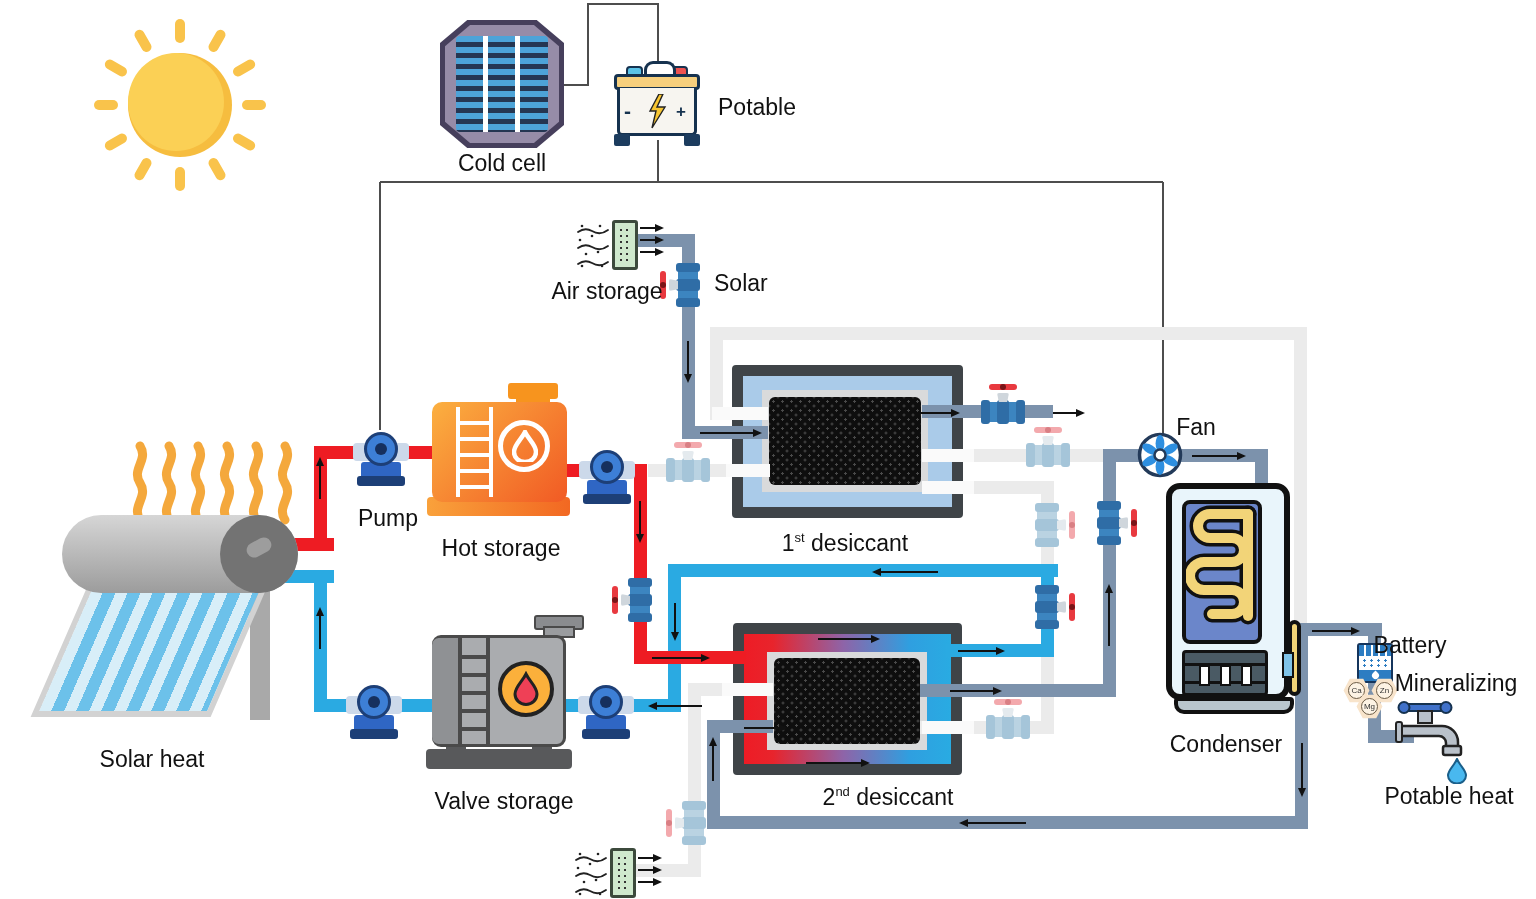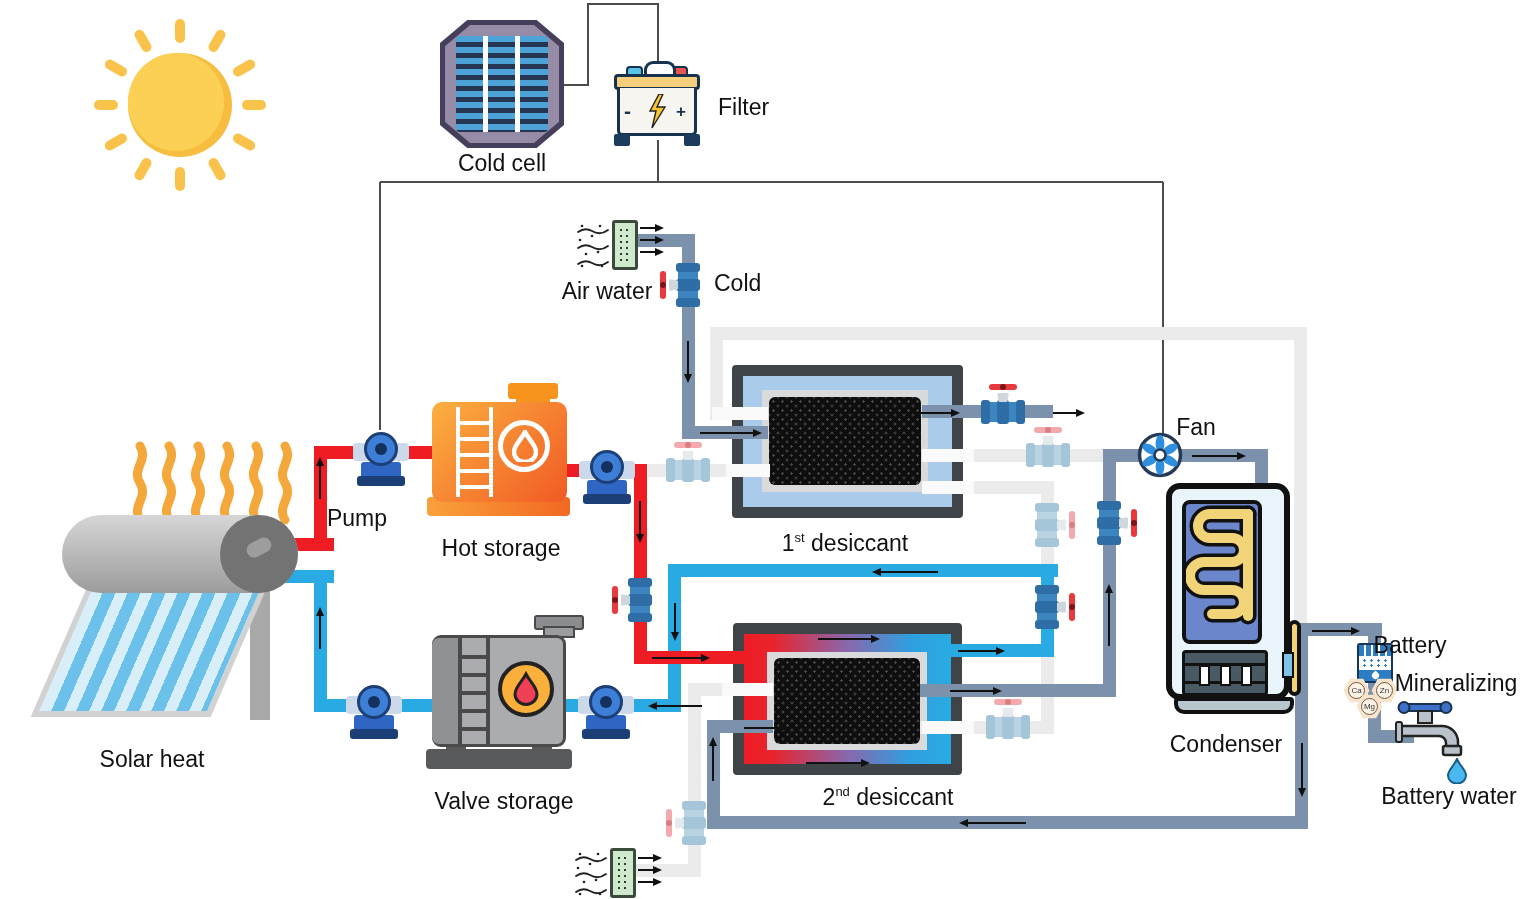--- a/index.html
+++ b/index.html
@@ -470,28 +470,28 @@
   <div class="ar" style="left:818px;top:638px;width:60px"></div>
   <div class="ar" style="left:806px;top:762px;width:62px"></div>
   <div class="ar" style="left:640px;top:227px;width:22px"></div>
   <div class="ar" style="left:640px;top:239px;width:22px"></div>
   <div class="ar" style="left:640px;top:251px;width:22px"></div>
   <div class="ar" style="left:638px;top:857px;width:22px"></div>
   <div class="ar" style="left:638px;top:869px;width:22px"></div>
   <div class="ar" style="left:638px;top:881px;width:22px"></div>
 
   <div class="lbl" style="left:502px;top:150px">Cold cell</div>
-  <div class="lbl la" style="left:718px;top:94px">Filter</div>
-  <div class="lbl" style="left:607px;top:278px">Air water</div>
-  <div class="lbl la" style="left:714px;top:270px">Cold</div>
-  <div class="lbl" style="left:357px;top:505px">Pump</div>
+  <div class="lbl la" style="left:718px;top:94px">Potable</div>
+  <div class="lbl" style="left:607px;top:278px">Air storage</div>
+  <div class="lbl la" style="left:714px;top:270px">Solar</div>
+  <div class="lbl" style="left:388px;top:505px">Pump</div>
   <div class="lbl" style="left:501px;top:535px">Hot storage</div>
   <div class="lbl" style="left:504px;top:788px">Valve storage</div>
   <div class="lbl" style="left:152px;top:746px">Solar heat</div>
   <div class="lbl" style="left:845px;top:530px"><span>1</span><sup>st</sup><span> desiccant</span></div>
   <div class="lbl" style="left:888px;top:784px"><span>2</span><sup>nd</sup><span> desiccant</span></div>
   <div class="lbl" style="left:1196px;top:414px">Fan</div>
   <div class="lbl" style="left:1226px;top:731px">Condenser</div>
   <div class="lbl" style="left:1410px;top:632px">Battery</div>
   <div class="lbl" style="left:1456px;top:670px">Mineralizing</div>
-  <div class="lbl" style="left:1449px;top:783px">Battery water</div>
+  <div class="lbl" style="left:1449px;top:783px">Potable heat</div>
 
 </div>
 
 </body></html>

